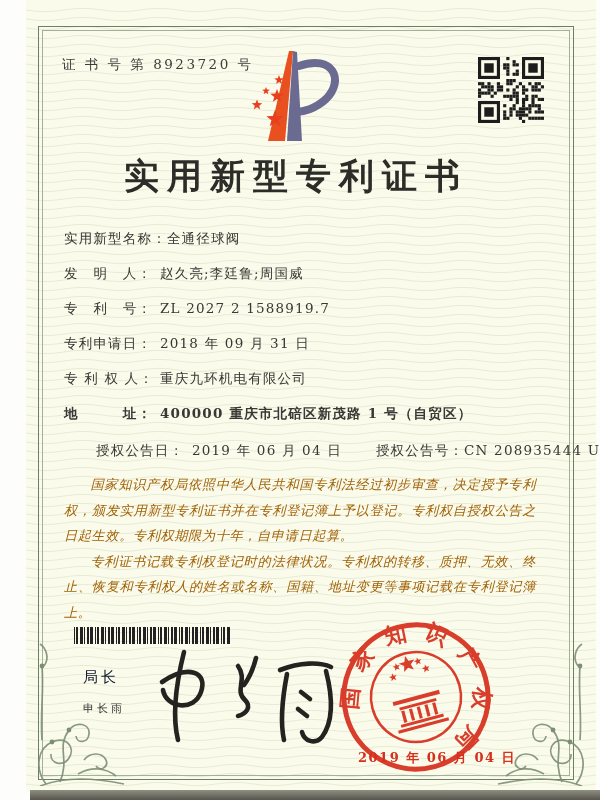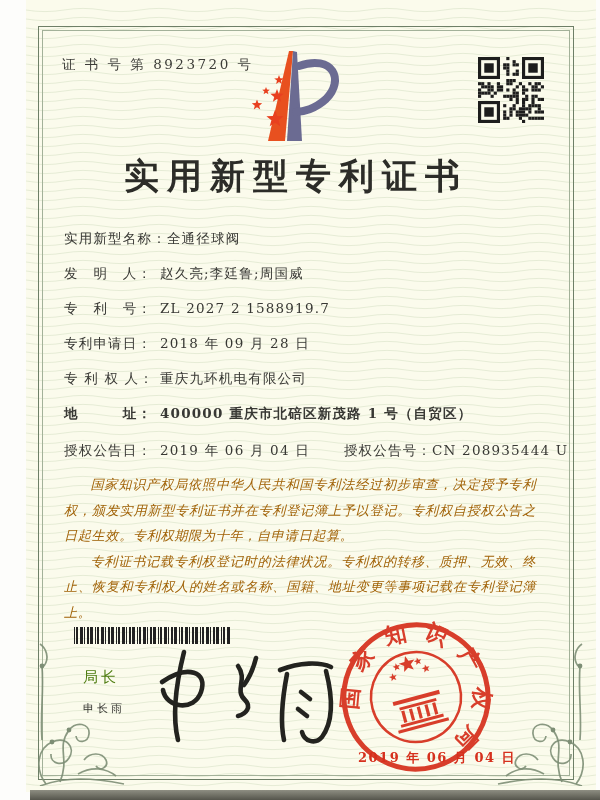--- a/index.html
+++ b/index.html
@@ -36,21 +36,21 @@
   .flabel { display:inline-block; min-width:96px; }
   .fvalue { display:inline-block; }
   .fpair2 { margin-left:34px; }
   
   .bodytext { position:absolute; left:38px; top:472px; width:472px; font-size:13.2px;
               line-height:25.5px; color:#a16207; font-style:italic; letter-spacing:0.6px;
               text-align:justify; }
   .bodytext p { text-indent:2em; }
   
   .barcode { position:absolute; left:48px; top:627px; width:158px; height:17px; }
-  .signer-title { position:absolute; left:57px; top:668px; font-size:15px; color:#4d7c0f; letter-spacing:3px; }
+  .signer-title { position:absolute; left:57px; top:668px; font-size:15px; color:#0f172a; letter-spacing:3px; }
   .signer-name  { position:absolute; left:57px; top:701px; font-size:11px; color:#33332f; letter-spacing:3px; }
   .signature { position:absolute; left:112px; top:638px; width:215px; height:118px; }
   .seal { position:absolute; left:310px; top:617px; width:160px; height:160px; opacity:0.93; }
   .seal-date { position:absolute; left:332px; top:749px; width:160px; font-size:13px;
                color:#d6301d; letter-spacing:1.5px; font-weight:600; }
   .footer { position:absolute; left:0; top:754px; width:540px; text-align:center;
             font-size:11.5px; color:#45453f; letter-spacing:2px; }
 </style>
 </head>
 <body>
@@ -326,29 +326,29 @@
       <div class="frow" style="top:0;">
         <span class="flabel">实用新型名称：</span><span class="fvalue">全通径球阀</span>
       </div>
       <div class="frow" style="top:35px;">
         <span class="flabel">发　明　人：</span><span class="fvalue">赵久亮;李廷鲁;周国威</span>
       </div>
       <div class="frow" style="top:70px;">
         <span class="flabel">专　利　号：</span><span class="fvalue">ZL 2027 2 1588919.7</span>
       </div>
       <div class="frow" style="top:105px;">
-        <span class="flabel">专利申请日：</span><span class="fvalue">2018 年 09 月 28 日</span>
+        <span class="flabel">专利申请日：</span><span class="fvalue">2018 年 09 月 31 日</span>
       </div>
       <div class="frow" style="top:140px;">
         <span class="flabel">专 利 权 人：</span><span class="fvalue">重庆九环机电有限公司</span>
       </div>
       <div class="frow" style="top:175px;font-weight:bold;">
         <span class="flabel">地　　　址：</span><span class="fvalue">400000  重庆市北碚区新茂路 1 号（自贸区）</span>
       </div>
-      <div class="frow" style="top:212px;">
+      <div class="frow" style="top:212px;margin-left:32px;">
         <span class="flabel">授权公告日：</span><span class="fvalue">2019 年 06 月 04 日</span><span class="fpair2"><span class="flabel" style="min-width:0;">授权公告号：</span><span class="fvalue">CN 208935444 U</span></span>
       </div>
     </div>
 
     <div class="bodytext">
       <p>国家知识产权局依照中华人民共和国专利法经过初步审查，决定授予专利权，颁发实用新型专利证书并在专利登记簿上予以登记。专利权自授权公告之日起生效。专利权期限为十年，自申请日起算。</p>
       <p>专利证书记载专利权登记时的法律状况。专利权的转移、质押、无效、终止、恢复和专利权人的姓名或名称、国籍、地址变更等事项记载在专利登记簿上。</p>
     </div>
 
     <svg class="barcode" id="barcode" viewBox="0 0 158 17">

